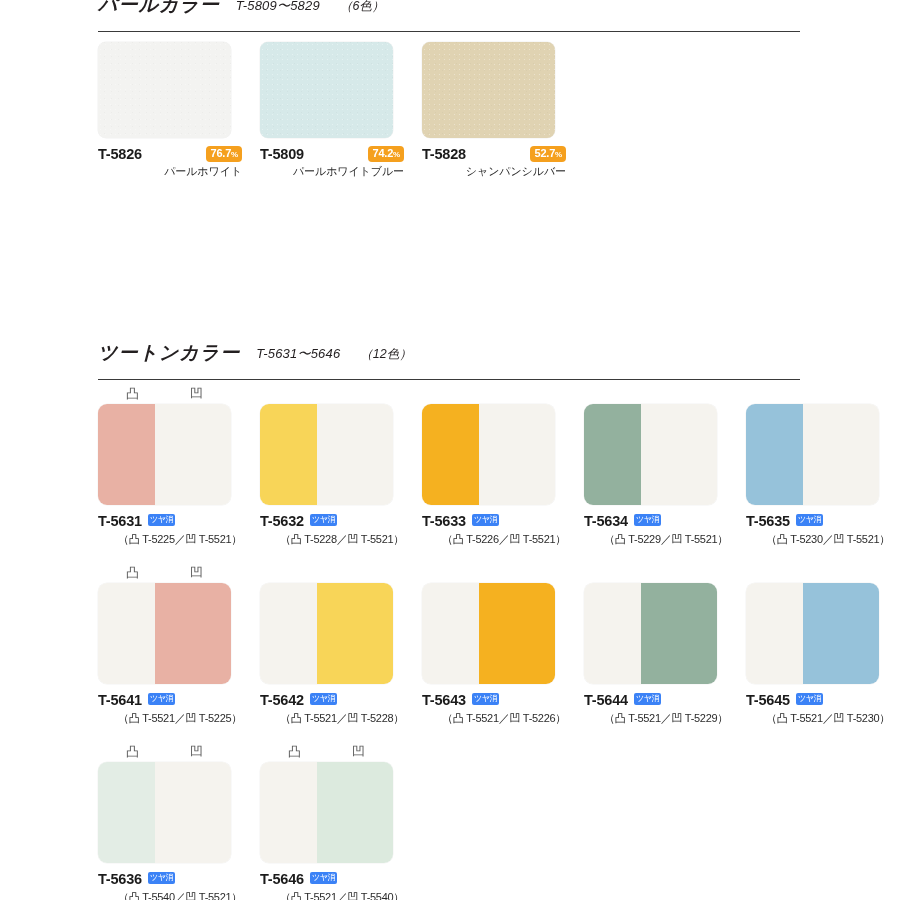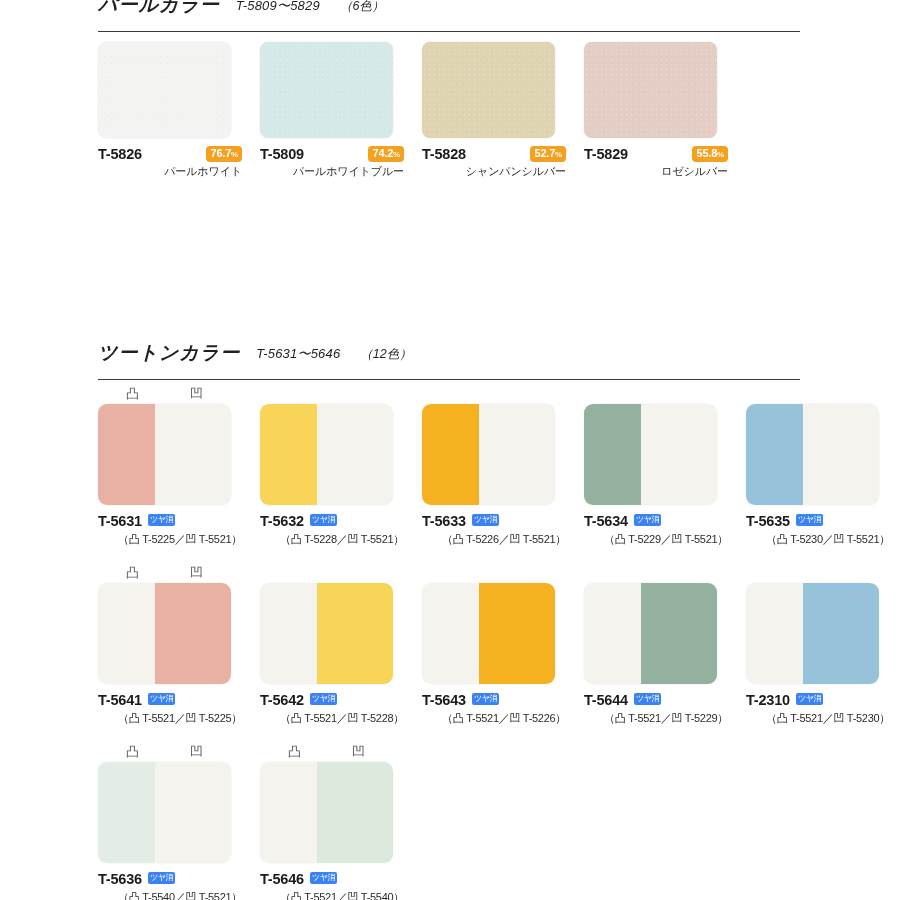--- a/index.html
+++ b/index.html
@@ -212,30 +212,20 @@
         <div class="chip" style="background: rgb(224, 211, 178);">
           <div class="speck"></div>
         </div>
         <div class="label-row">
           <span class="code">T-5828</span>
           <span class="pct"><span>52.7</span><span class="unit">%</span></span>
         </div>
         <div class="name">シャンパンシルバー</div>
       </div>
 
-      <div class="cell" style="margin-right:0;">
-        <div class="chip" style="background: rgb(228, 205, 195);">
-          <div class="speck"></div>
-        </div>
-        <div class="label-row">
-          <span class="code">T-5829</span>
-          <span class="pct"><span>55.8</span><span class="unit">%</span></span>
-        </div>
-        <div class="name">ロゼシルバー</div>
-      </div>
 
 
     </div>
   </div>
 
   <div class="section" id="sec-two">
 
     <div class="section-head">
       <div class="section-title">ツートンカラー</div>
       <div class="section-range">T-5631〜5646</div>
@@ -363,21 +353,21 @@
         </div>
         <div class="sub">（凸 T-5521／凹 T-5229）</div>
       </div>
 
       <div class="cell" style="margin-right:0;">
         <div class="chip2">
           <div class="half-a" style="background: rgb(245, 243, 238);"></div>
           <div class="half-b" style="background: rgb(150, 194, 218);"></div>
         </div>
         <div class="label-row">
-          <span class="code">T-2310</span>
+          <span class="code">T-5645</span>
           <span class="matte">ツヤ消</span>
         </div>
         <div class="sub">（凸 T-5521／凹 T-5230）</div>
       </div>
     </div>
 
     <div class="marks" style="margin-top:16px;">
       <span class="mark-a">凸</span>
       <span class="mark-b">凹</span>
       <span style="left:190px;">凸</span>

